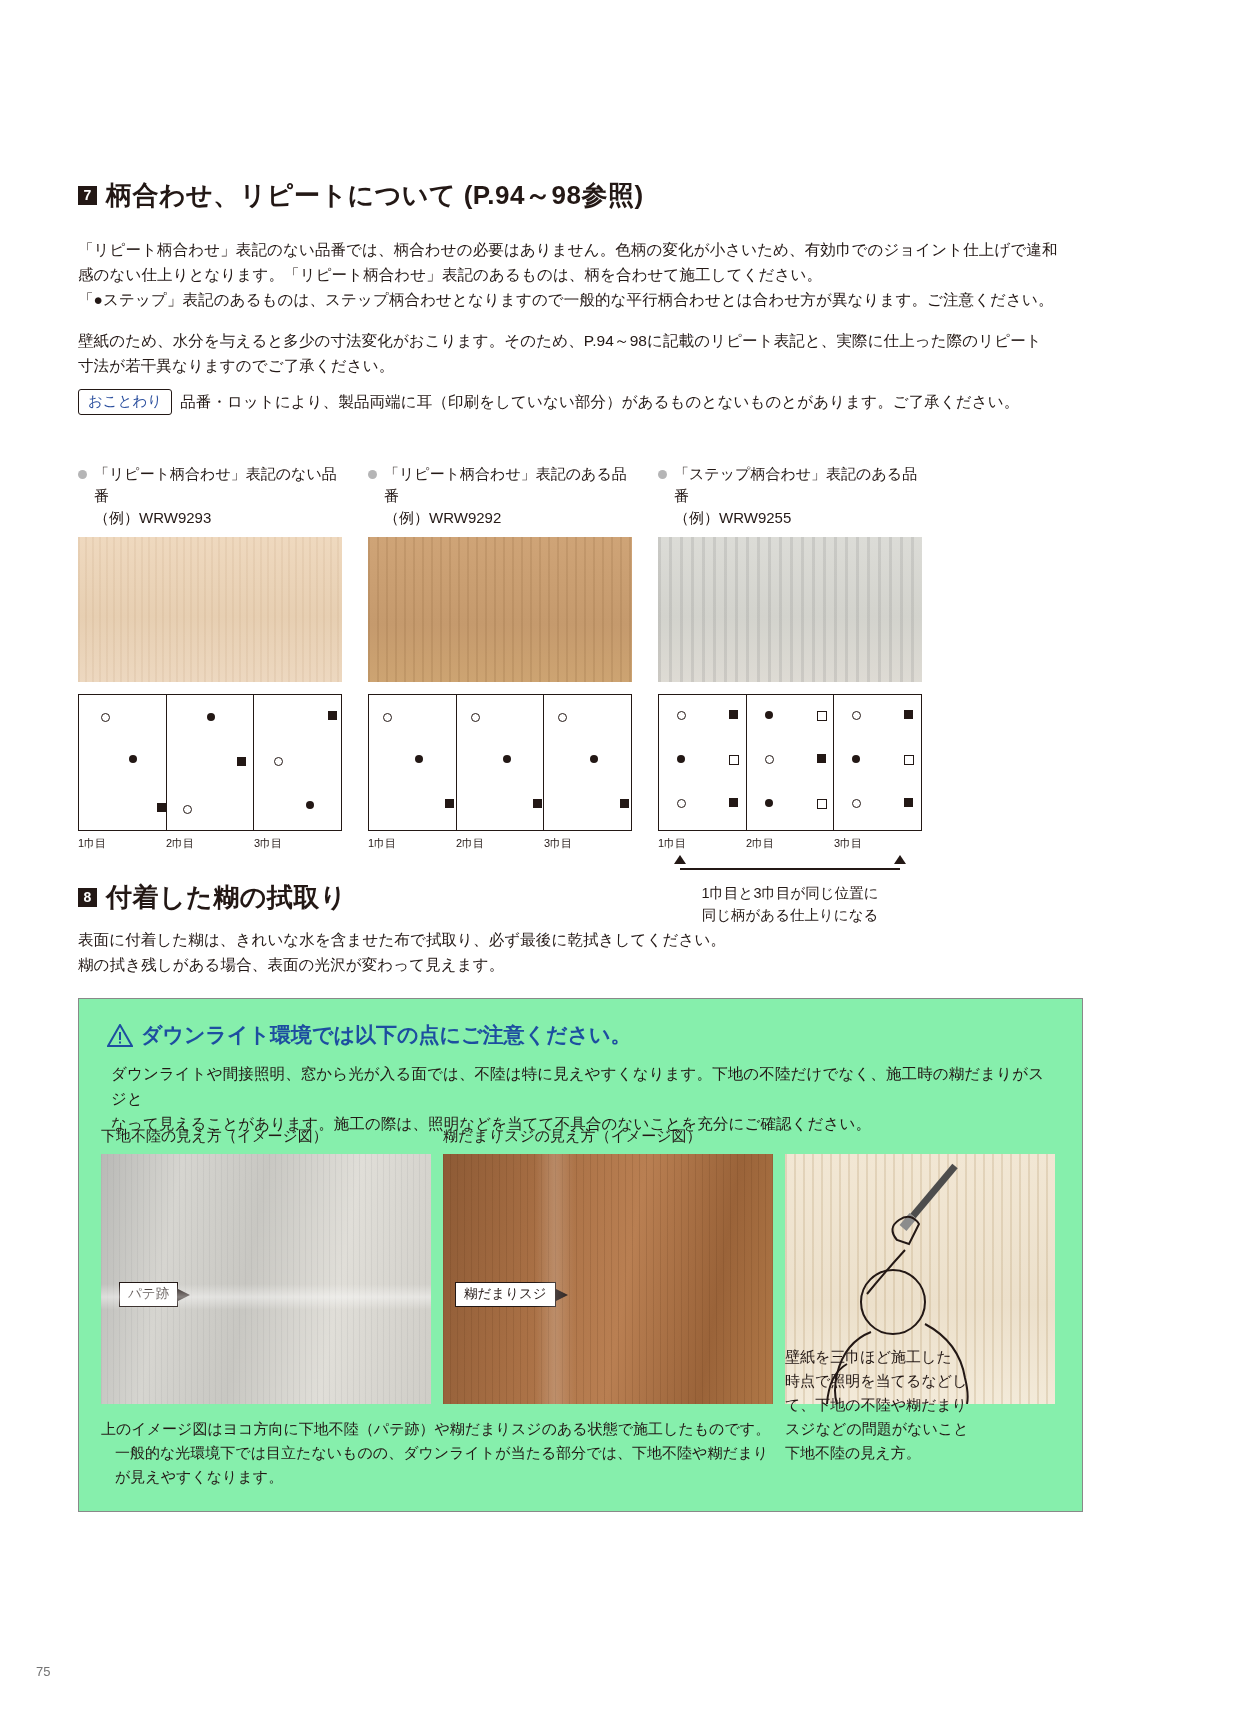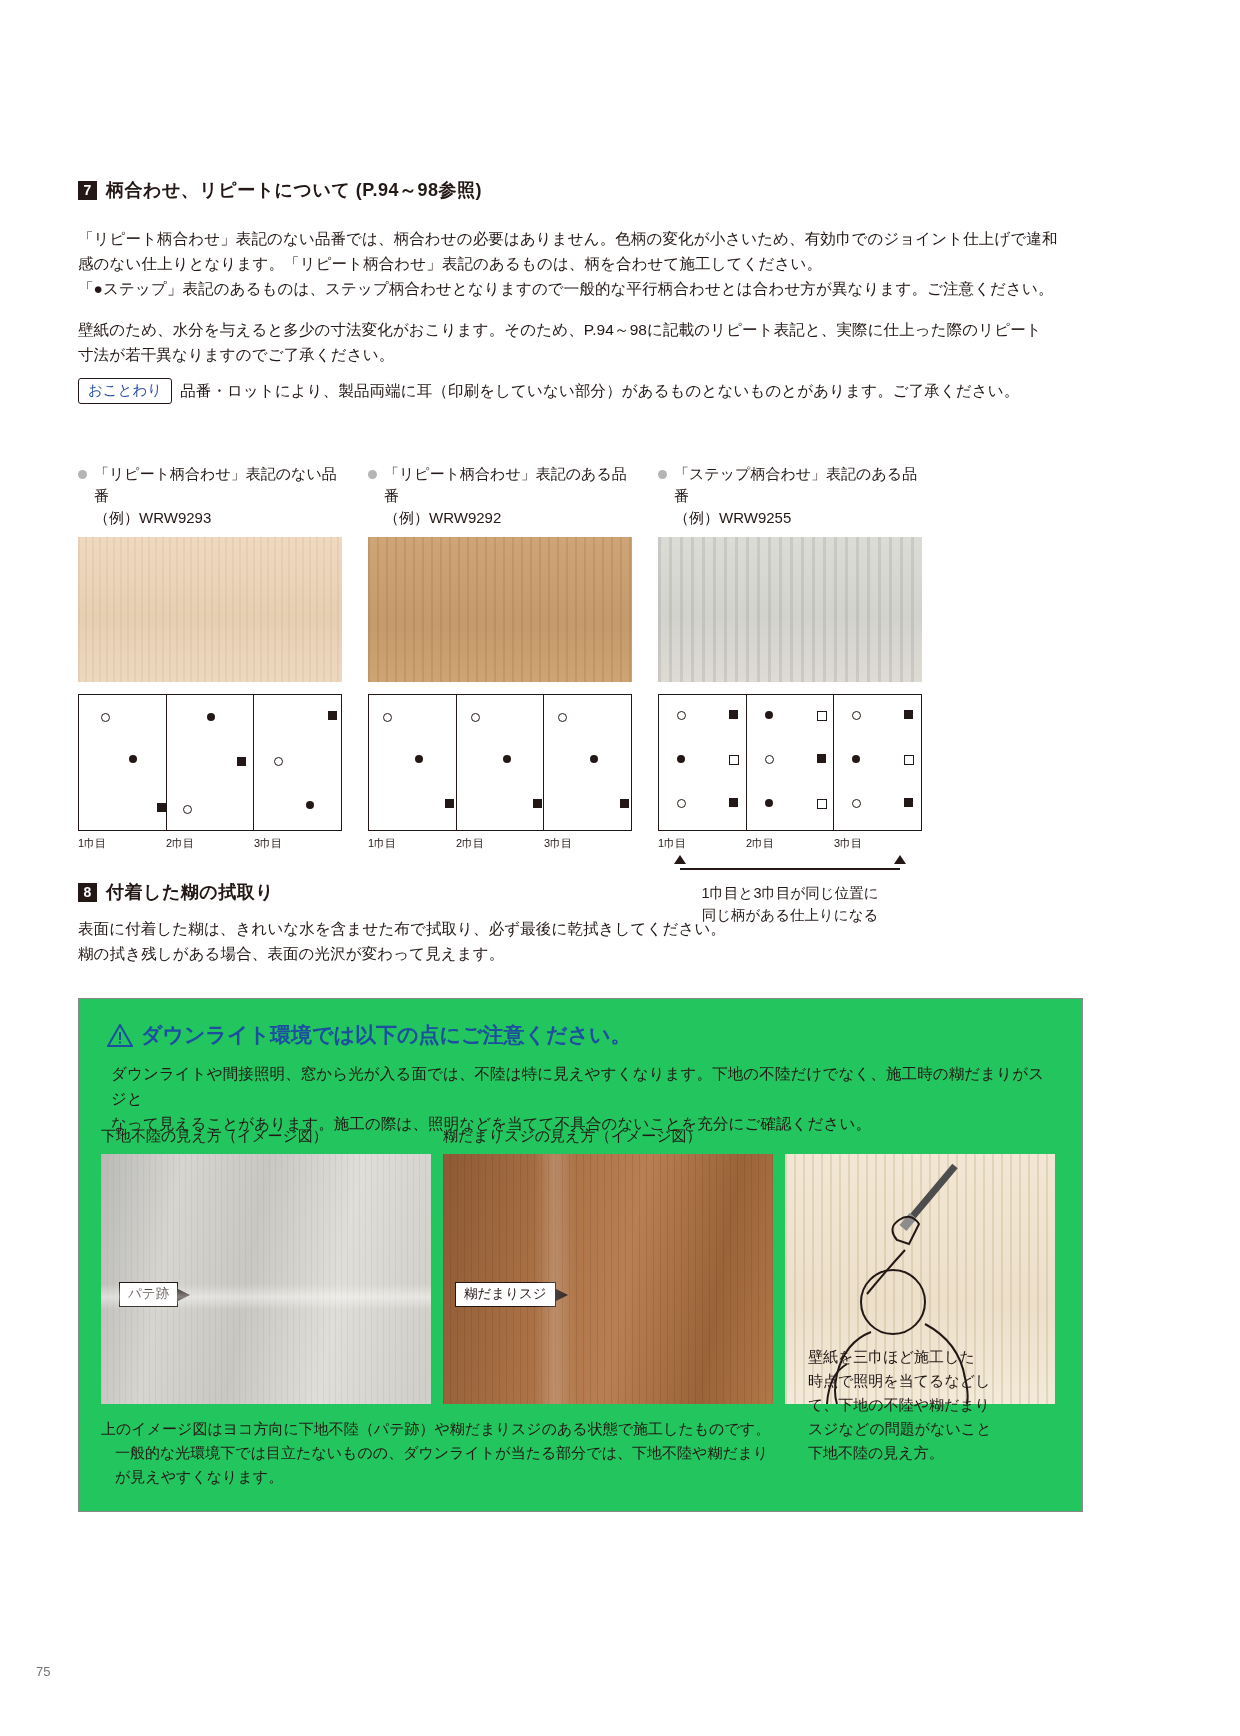--- a/index.html
+++ b/index.html
@@ -13,21 +13,21 @@
   }
   .page{position:absolute;left:0;top:0;width:1240px;height:1736px;}
 
   
   .sec-head{display:flex;align-items:center;gap:9px;}
   .num-box{
     width:19px;height:19px;background:#231815;color:#ffffff;
     font-size:14px;line-height:19px;text-align:center;font-weight:bold;
     flex:0 0 auto;
   }
-  .sec-title{font-size:18px;font-weight:bold;letter-spacing:.5px;}
+  .sec-title{font-size:26px;font-weight:bold;letter-spacing:.5px;}
 
   .body-text{font-size:15.5px;line-height:1.62;letter-spacing:.1px;}
 
   
   .okotowari{
     display:inline-block;border:1px solid #231815;border-radius:3px;
     padding:2px 9px 3px;font-size:14.5px;color:#2b4f9e;margin-right:8px;
     vertical-align:middle;
   }
 
@@ -64,21 +64,21 @@
 
   
   .arrow-row{position:relative;height:28px;margin-top:4px;}
   .arrow-line{position:absolute;left:22px;right:22px;top:13px;height:1.4px;background:#231815;}
   .arrow-up{position:absolute;top:0;width:0;height:0;border-left:6px solid transparent;border-right:6px solid transparent;border-bottom:9px solid #231815;}
   .step-note{font-size:14.5px;line-height:1.5;text-align:center;}
 
   
   .caution{
     position:absolute;left:78px;top:998px;width:1003px;height:512px;
-    border:1px solid #898989;background:#22c55e;
+    border:1px solid #898989;background:#86efac;
   }
   .caution-title{display:flex;align-items:center;gap:8px;font-size:21px;font-weight:bold;color:#1d4ea0;}
   .warn-ico{width:26px;height:23px;position:relative;flex:0 0 auto;}
   .warn-ico svg{display:block;}
 
   .img-cap{font-size:15px;margin-bottom:6px;text-align:center;}
 
   .photo{position:relative;overflow:hidden;}
   .photo-a{background:
      repeating-linear-gradient(90deg,rgba(150,150,150,.16) 0 1px,rgba(255,255,255,0) 1px 6px),
@@ -311,21 +311,21 @@
         <path d="M62 210 q-18 10 -20 40" fill="none" stroke="#231815" stroke-width="2"></path>
       </svg>
     </div>
 
     <div class="cap-text" style="position:absolute;left:22px;top:418px;width:690px;">
       <div>上のイメージ図はヨコ方向に下地不陸（パテ跡）や糊だまりスジのある状態で施工したものです。</div>
       <div style="padding-left:14px;">一般的な光環境下では目立たないものの、ダウンライトが当たる部分では、下地不陸や糊だまり</div>
       <div style="padding-left:14px;">が見えやすくなります。</div>
     </div>
 
-    <div class="cap-text" style="position:absolute;left:706px;top:346px;width:270px;margin-left:23px;">
+    <div class="cap-text" style="position:absolute;left:706px;top:346px;width:270px;">
       <div>壁紙を三巾ほど施工した</div>
       <div>時点で照明を当てるなどし</div>
       <div>て、下地の不陸や糊だまり</div>
       <div>スジなどの問題がないこと</div>
       <div>下地不陸の見え方。</div>
     </div>
   </div>
 
   <div class="page-num">75</div>
 </div>

